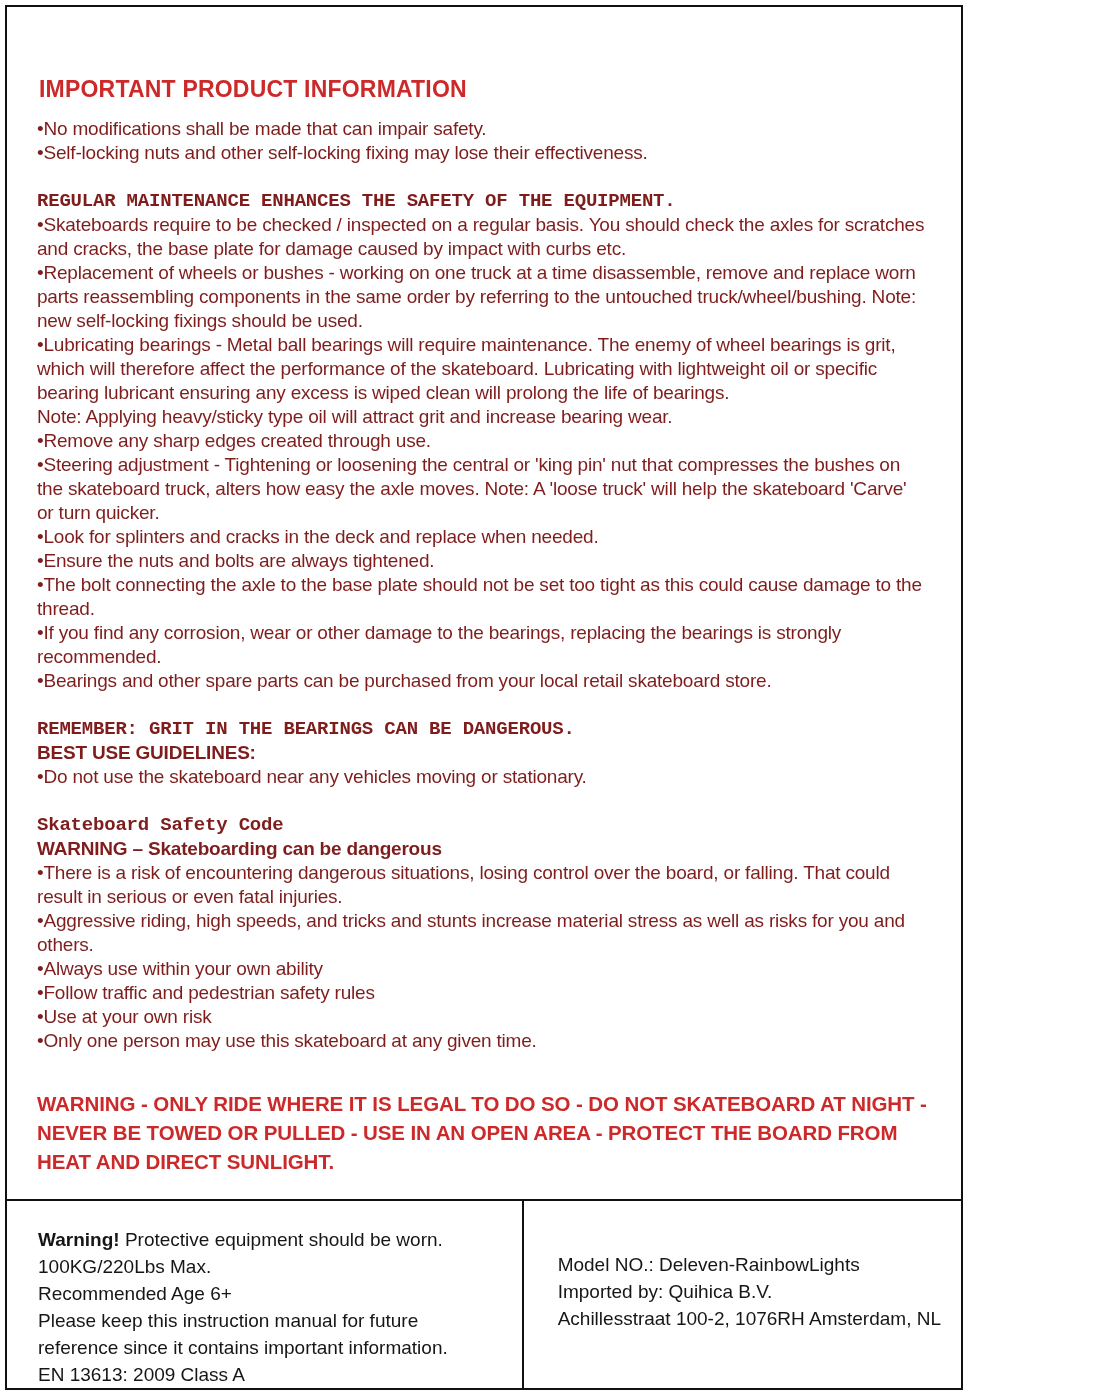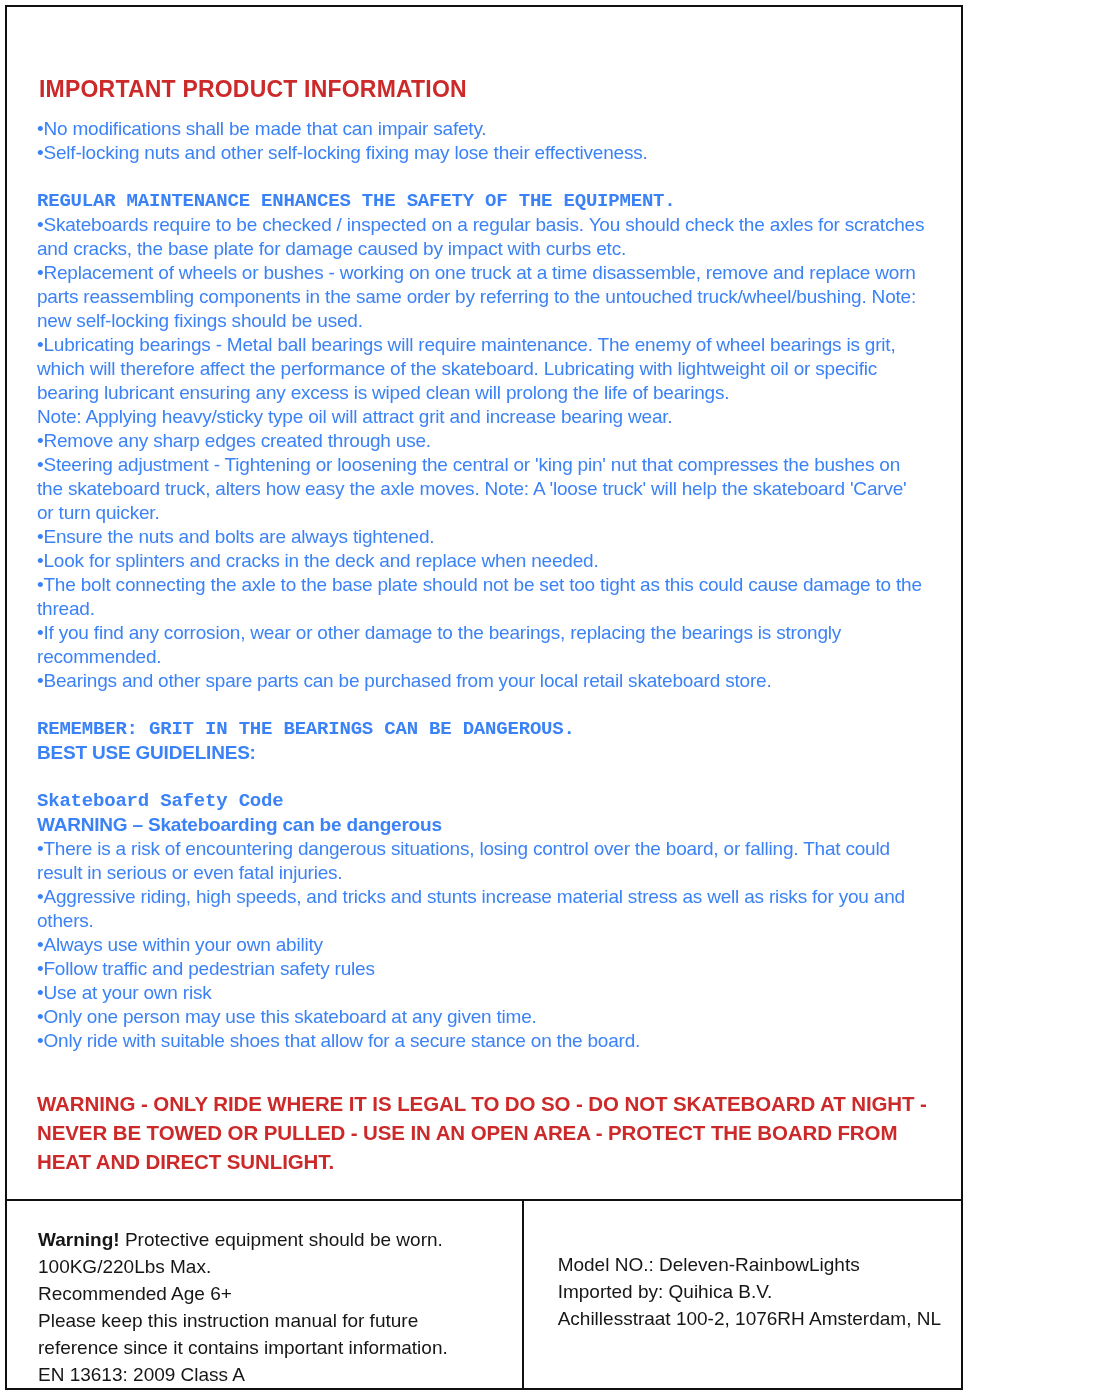--- a/index.html
+++ b/index.html
@@ -28,21 +28,21 @@
     margin:0 0 14px 2px;
     font-size:23px;
     font-weight:bold;
     color:#cc2a2a;
     letter-spacing:0.2px;
   }
   .block{
     font-size:19px;
     line-height:24px;
     letter-spacing:-0.2px;
-    color:#3b82f6;
+    color:#7f1d1d;
   }
   .block.bullet::before{content:"\2022 ";}
   .block.heading{font-weight:bold;}
   .gap-before{margin-top:24px;font-family:Liberation Mono, monospace;}
   .banner{
     margin-top:36px;
     font-size:20.5px;
     line-height:29px;
     font-weight:bold;
     color:#cc2a2a;
@@ -79,38 +79,38 @@
       <div class="block bullet">No modifications shall be made that can impair safety.</div>
       <div class="block bullet">Self-locking nuts and other self-locking fixing may lose their effectiveness.</div>
 
       <div class="block heading gap-before">REGULAR MAINTENANCE ENHANCES THE SAFETY OF THE EQUIPMENT.</div>
       <div class="block bullet">Skateboards require to be checked / inspected on a regular basis. You should check the axles for scratches and cracks, the base plate for damage caused by impact with curbs etc.</div>
       <div class="block bullet">Replacement of wheels or bushes - working on one truck at a time disassemble, remove and replace worn parts reassembling components in the same order by referring to the untouched truck/wheel/bushing. Note: new self-locking fixings should be used.</div>
       <div class="block bullet">Lubricating bearings - Metal ball bearings will require maintenance. The enemy of wheel bearings is grit, which will therefore affect the performance of the skateboard. Lubricating with lightweight oil or specific bearing lubricant ensuring any excess is wiped clean will prolong the life of bearings.</div>
       <div class="block note">Note: Applying heavy/sticky type oil will attract grit and increase bearing wear.</div>
       <div class="block bullet">Remove any sharp edges created through use.</div>
       <div class="block bullet">Steering adjustment - Tightening or loosening the central or 'king pin' nut that compresses the bushes on the skateboard truck, alters how easy the axle moves. Note: A 'loose truck' will help the skateboard 'Carve' or turn quicker.</div>
+      <div class="block bullet">Look for splinters and cracks in the deck and replace when needed.</div>
       <div class="block bullet">Ensure the nuts and bolts are always tightened.</div>
-      <div class="block bullet">Look for splinters and cracks in the deck and replace when needed.</div>
       <div class="block bullet">The bolt connecting the axle to the base plate should not be set too tight as this could cause damage to the thread.</div>
       <div class="block bullet">If you find any corrosion, wear or other damage to the bearings, replacing the bearings is strongly recommended.</div>
       <div class="block bullet">Bearings and other spare parts can be purchased from your local retail skateboard store.</div>
 
       <div class="block heading gap-before">REMEMBER: GRIT IN THE BEARINGS CAN BE DANGEROUS.</div>
       <div class="block heading">BEST USE GUIDELINES:</div>
+      <div class="block bullet">Do not use the skateboard near any vehicles moving or stationary.</div>
 
       <div class="block heading gap-before">Skateboard Safety Code</div>
       <div class="block heading">WARNING – Skateboarding can be dangerous</div>
       <div class="block bullet">There is a risk of encountering dangerous situations, losing control over the board, or falling. That could result in serious or even fatal injuries.</div>
       <div class="block bullet">Aggressive riding, high speeds, and tricks and stunts increase material stress as well as risks for you and others.</div>
       <div class="block bullet">Always use within your own ability</div>
       <div class="block bullet">Follow traffic and pedestrian safety rules</div>
       <div class="block bullet">Use at your own risk</div>
       <div class="block bullet">Only one person may use this skateboard at any given time.</div>
-      <div class="block bullet">Only ride with suitable shoes that allow for a secure stance on the board.</div>
 
       <div class="banner">WARNING - ONLY RIDE WHERE IT IS LEGAL TO DO SO - DO NOT SKATEBOARD AT NIGHT - NEVER BE TOWED OR PULLED - USE IN AN OPEN AREA - PROTECT THE BOARD FROM HEAT AND DIRECT SUNLIGHT.</div>
     </div>
 
     <div class="footer">
       <div class="cell left">
         <div class="fline"><span class="bold">Warning!</span><span> Protective equipment should be worn.</span></div>
         <div class="fline">100KG/220Lbs Max.</div>
         <div class="fline">Recommended Age 6+</div>
         <div class="fline">Please keep this instruction manual for future</div>

